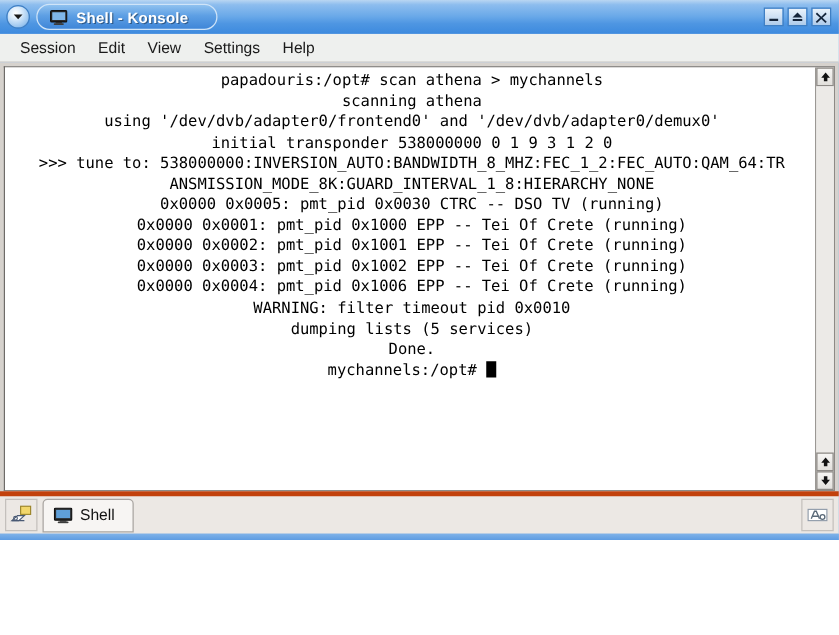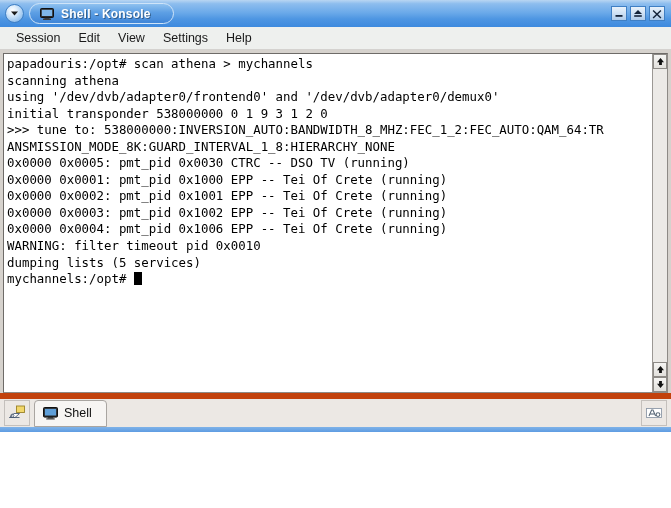--- a/index.html
+++ b/index.html
@@ -132,20 +132,21 @@
     box-sizing: border-box;
     min-width: 0;
   }
   .terminal {
     flex: 1 1 auto;
     background: #ffffff;
     overflow: hidden;
     padding: 2px 0 0 3px;
     box-sizing: border-box;
     min-width: 0;
+    text-align: center;
   }
   .term-line {
     font-family: "DejaVu Sans Mono", "Liberation Mono", monospace;
     font-size: 12.4px;
     line-height: 16.55px;
     color: #000000;
     white-space: pre;
     letter-spacing: 0px;
   }
   .cursor-block {
@@ -183,21 +184,21 @@
     min-height: 0;
     cursor: pointer;
   }
   .sb-arrow svg { display: block; }
 
   
   .statusbar {
     flex: 0 0 34px;
     height: 34px;
     background: #ece8e4;
-    border-top: 6px solid #c2410c;
+    border-top: 4px solid #c2410c;
     display: flex;
     align-items: center;
     padding: 0 4px;
     box-sizing: border-box;
     gap: 4px;
   }
   .status-icon-btn {
     width: 26px; height: 26px;
     background: #ece8e4;
     border: 1px solid #c4c0bc;
@@ -308,20 +309,21 @@
         <div class="term-line">initial transponder 538000000 0 1 9 3 1 2 0</div>
         <div class="term-line">&gt;&gt;&gt; tune to: 538000000:INVERSION_AUTO:BANDWIDTH_8_MHZ:FEC_1_2:FEC_AUTO:QAM_64:TR</div>
         <div class="term-line">ANSMISSION_MODE_8K:GUARD_INTERVAL_1_8:HIERARCHY_NONE</div>
         <div class="term-line">0x0000 0x0005: pmt_pid 0x0030 CTRC -- DSO TV (running)</div>
         <div class="term-line">0x0000 0x0001: pmt_pid 0x1000 EPP -- Tei Of Crete (running)</div>
         <div class="term-line">0x0000 0x0002: pmt_pid 0x1001 EPP -- Tei Of Crete (running)</div>
         <div class="term-line">0x0000 0x0003: pmt_pid 0x1002 EPP -- Tei Of Crete (running)</div>
         <div class="term-line">0x0000 0x0004: pmt_pid 0x1006 EPP -- Tei Of Crete (running)</div>
         <div class="term-line">WARNING: filter timeout pid 0x0010</div>
         <div class="term-line">dumping lists (5 services)</div>
+        <div class="term-line">Done.</div>
         <div class="term-line"><span>mychannels:/opt# </span><span class="cursor-block"></span></div>
       </div>
 
       <div class="scrollbar">
         <div class="sb-arrow">
           <span>
             <svg width="9" height="9" viewBox="0 0 9 9">
               <path d="M4.5 1 L8 5.2 L5.9 5.2 L5.9 8 L3.1 8 L3.1 5.2 L1 5.2 Z" fill="#111111"></path>
             </svg>
           </span>

